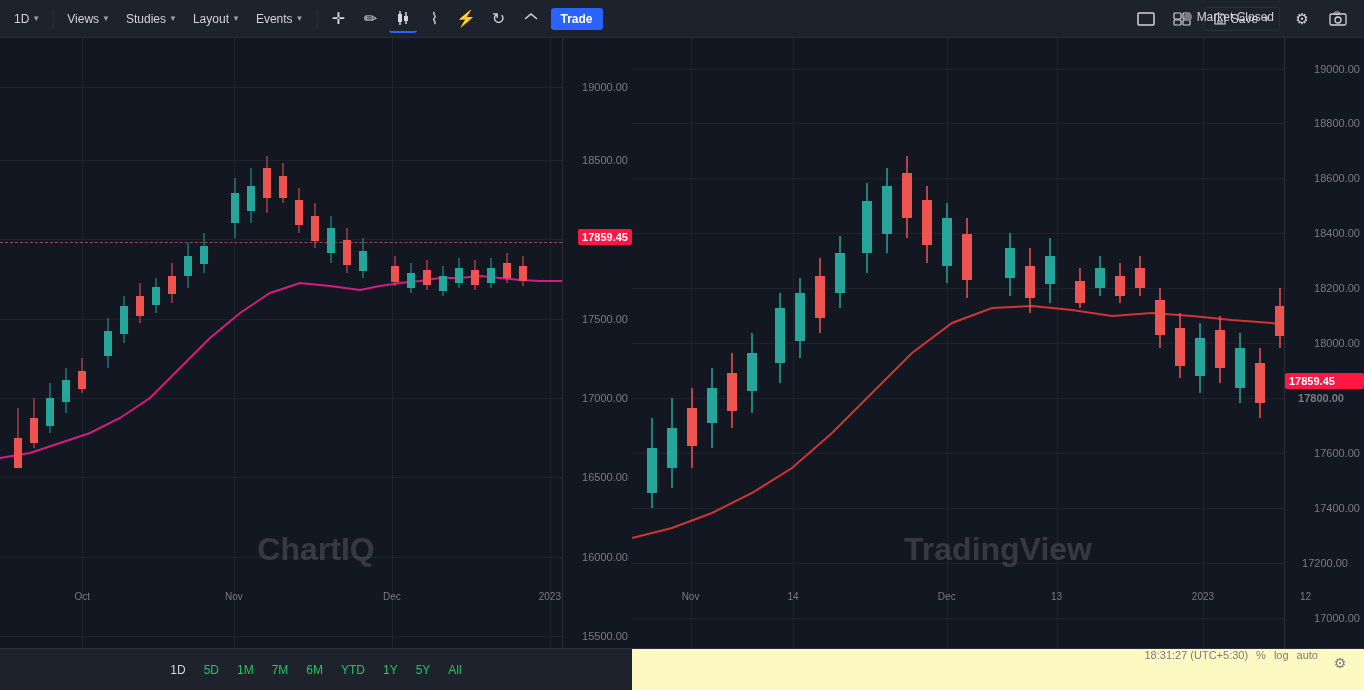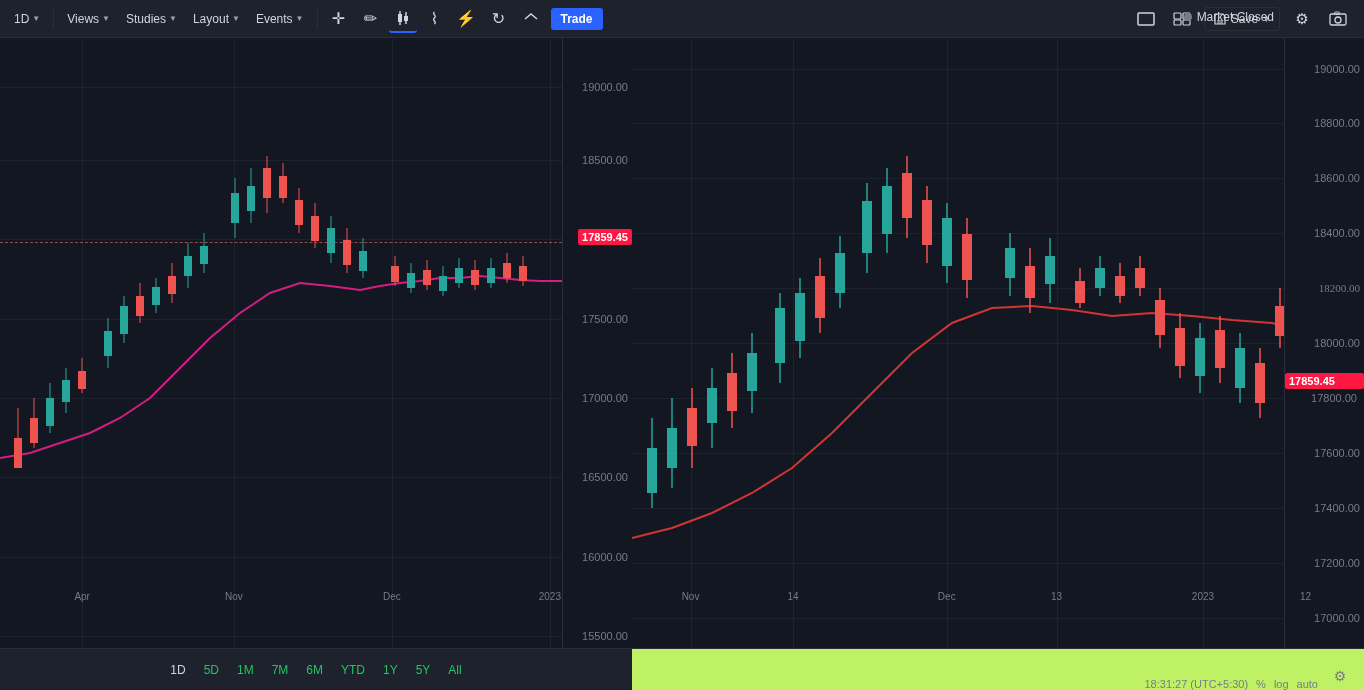--- a/index.html
+++ b/index.html
@@ -159,23 +159,23 @@
     }
     .period-btn.active { color: #d1d4dc; }
 
     
     .right-bottom-bar {
       position: absolute;
       bottom: 0;
       left: 632px;
       width: 732px;
       height: 42px;
-      background: #bef264;
-      display: flex;
-      align-items: flex-end;
+      background: #fef9c3;
+      display: flex;
+      align-items: flex-start;
       justify-content: flex-end;
       padding: 0 10px;
       gap: 8px;
       border-top: 1px solid #2a2e39;
       z-index: 10;
     }
     .right-bottom-item {
       font-size: 11px;
       color: #787b86;
       cursor: pointer;
@@ -479,25 +479,26 @@
     <div class="price-label" style="top:33%">18000.00</div>
     <div class="price-label" style="top:46%">17500.00</div>
     <div class="price-label" style="top:59%">17000.00</div>
     <div class="price-label" style="top:72%">16500.00</div>
     <div class="price-label" style="top:85%">16000.00</div>
     <div class="price-label" style="top:98%">15500.00</div>
   </div>
 
   <div class="price-tag-left" style="top:calc(33% - 10px); right:0;">17859.45</div>
 
-  <div class="time-label" style="left:13%">Apr</div>
+  <div class="time-label" style="left:13%">Oct</div>
   <div class="time-label" style="left:37%">Nov</div>
   <div class="time-label" style="left:62%">Dec</div>
   <div class="time-label" style="left:87%">2023</div>
 
+  <div class="watermark">ChartIQ</div>
 </div>
 
 <div class="right-chart-area">
 
   <div class="grid-line-h" style="top:5%"></div>
   <div class="grid-line-h" style="top:14%"></div>
   <div class="grid-line-h" style="top:23%"></div>
   <div class="grid-line-h" style="top:32%"></div>
   <div class="grid-line-h" style="top:41%"></div>
   <div class="grid-line-h" style="top:50%"></div>
@@ -596,38 +597,39 @@
       <line x1="648" y1="310" x2="648" y2="250" stroke="#ef5350" stroke-width="1.5"></line>
       <rect x="643" y="268" width="10" height="30" fill="#ef5350"></rect>
     </g>
   </svg>
 
   <div style="position:absolute; right:0; top:0; width:80px; height:100%; background:#131722; border-left:1px solid #2a2e39;">
     <div class="price-label" style="top:5%; right:4px;">19000.00</div>
     <div class="price-label" style="top:14%; right:4px;">18800.00</div>
     <div class="price-label" style="top:23%; right:4px;text-align:center;">18600.00</div>
     <div class="price-label" style="top:32%; right:4px;">18400.00</div>
-    <div class="price-label" style="top:41%; right:4px;font-family:Liberation Serif, serif;">18200.00</div>
+    <div class="price-label" style="top:41%; right:4px;">18200.00</div>
     <div class="price-label" style="top:50%; right:4px;">18000.00</div>
-    <div class="price-label" style="top:59%; right:7px;">17800.00</div>
+    <div class="price-label" style="top:59%; right:20px;font-weight:bold;">17800.00</div>
     <div class="price-label" style="top:68%; right:4px;">17600.00</div>
     <div class="price-label" style="top:77%; right:4px;margin-left:15px;">17400.00</div>
-    <div class="price-label" style="top:86%; right:4px;">17200.00</div>
+    <div class="price-label" style="top:86%; right:16px;">17200.00</div>
     <div class="price-label" style="top:95%; right:4px;">17000.00</div>
 
     <div class="price-tag-right" style="top:calc(56.5% - 10px); right:0; left:0;">17859.45</div>
   </div>
 
   <div class="time-label" style="left:8%">Nov</div>
   <div class="time-label" style="left:22%">14</div>
   <div class="time-label" style="left:43%">Dec</div>
   <div class="time-label" style="left:58%">13</div>
   <div class="time-label" style="left:78%">2023</div>
   <div class="time-label" style="left:92%">12</div>
 
+  <div class="watermark">TradingView</div>
 </div>
 
 <div class="bottom-bar">
   <div class="period-btn active">1D</div>
   <div class="period-btn">5D</div>
   <div class="period-btn">1M</div>
   <div class="period-btn">7M</div>
   <div class="period-btn">6M</div>
   <div class="period-btn">YTD</div>
   <div class="period-btn">1Y</div>

